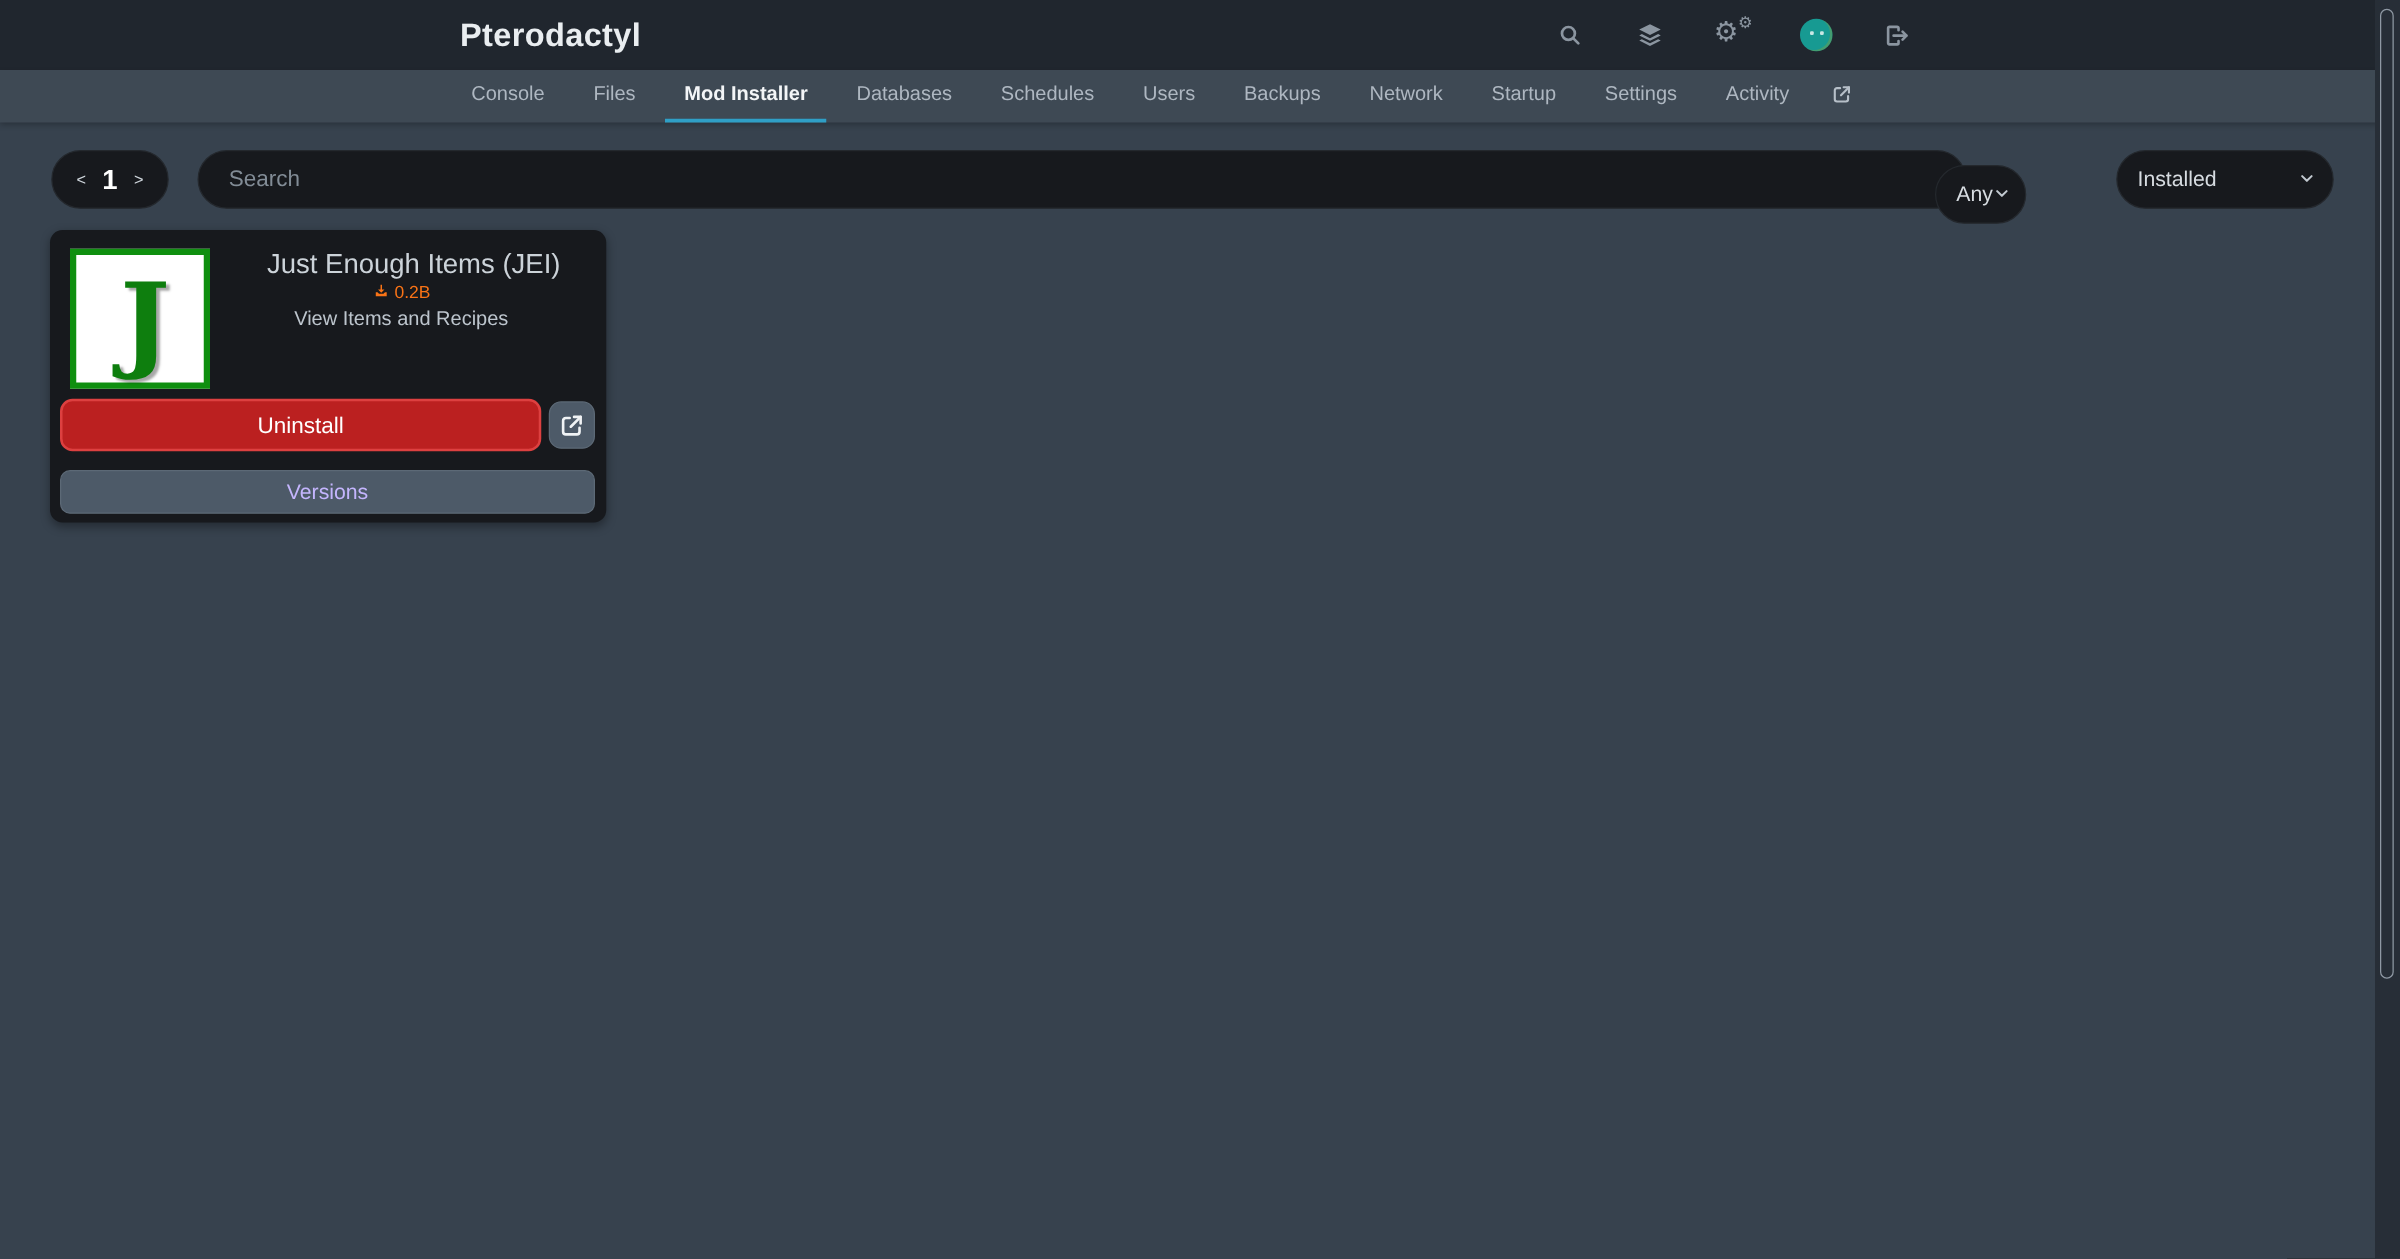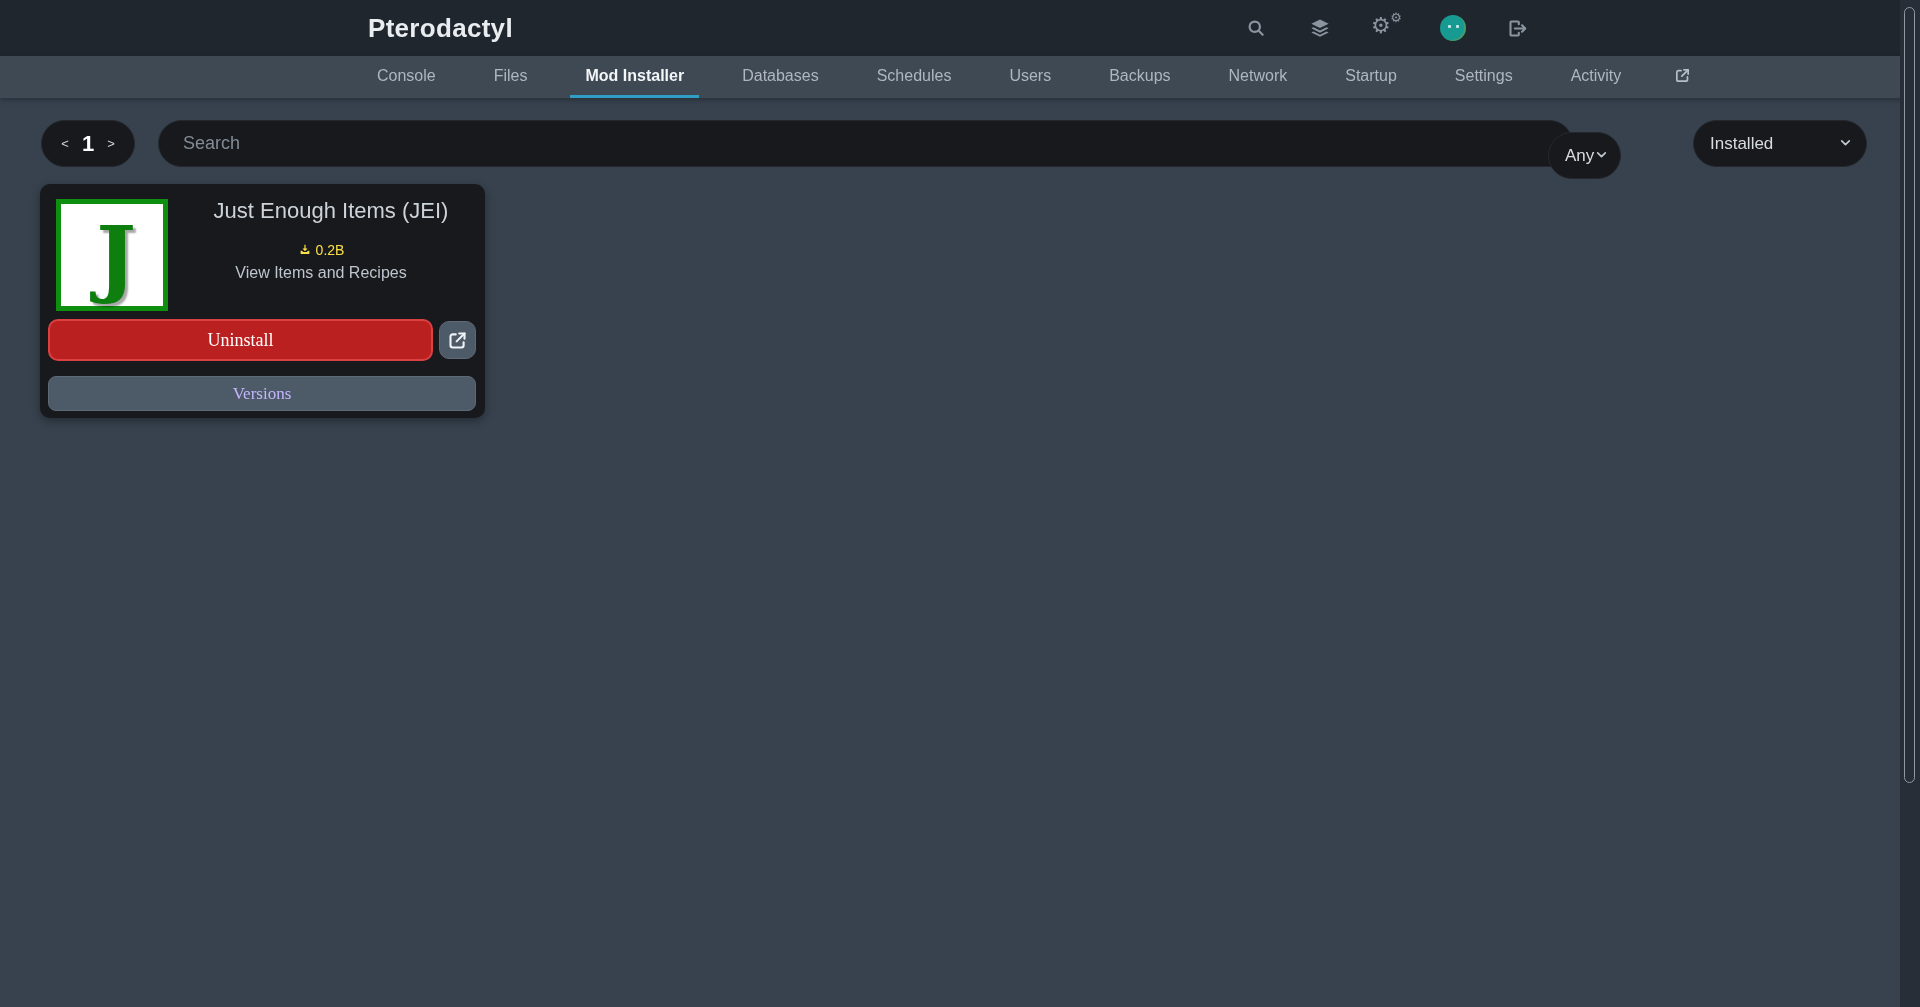--- a/index.html
+++ b/index.html
@@ -25,21 +25,21 @@
   .gears-wrap{position:relative;width:30px;height:30px;color:#8b95a0;}
   .gear-big{position:absolute;left:0;top:2px;font-size:22px;line-height:22px;}
   .gear-small{position:absolute;right:-1px;top:-2px;font-size:13px;line-height:13px;}
   .avatar{width:26px;height:26px;border-radius:50%;background:var(--avatar-teal,#179a92);position:relative;
     box-shadow:inset -2px -1px 0 rgba(150,160,50,.35);}
   .avatar .eye{position:absolute;width:3px;height:3px;border-radius:1px;background:#c8e7e4;top:10px;}
   .avatar .eye.l{left:8px;} .avatar .eye.r{left:16px;}
   
   .navbar{position:absolute;left:0;top:56px;width:1920px;height:42px;background:var(--nav-bg,#3e4954);
     box-shadow:0 2px 5px rgba(0,0,0,.28);}
-  .nav-inner{position:absolute;left:362px;top:0;height:42px;display:flex;align-items:stretch;gap:28px;}
+  .nav-inner{position:absolute;left:362px;top:0;height:42px;display:flex;align-items:stretch;gap:9px;}
   .tab{display:flex;align-items:center;padding:0 15px;font-size:16px;color:#aeb7c1;cursor:pointer;
     border-bottom:3px solid transparent;box-sizing:border-box;white-space:nowrap;}
   .tab.active{color:#f3f5f7;font-weight:700;border-bottom-color:var(--accent,#2f9fc6);}
   .tab.icon-tab{padding:0 10px;color:#b6bfc8;}
   
   .pagination{position:absolute;left:41px;top:120px;width:94px;height:47px;border-radius:24px;
     background:var(--panel-bg,#17191d);border:1px solid #24282d;box-sizing:border-box;
     display:flex;align-items:center;justify-content:center;gap:13px;}
   .page-arrow{font-size:13px;color:#cfd6dc;cursor:pointer;line-height:1;}
   .page-num{font-size:22px;font-weight:700;color:#fff;line-height:1;}
@@ -55,24 +55,24 @@
   .select-installed{left:1693px;width:174px;padding:0 14px 0 16px;}
   
   .mod-card{position:absolute;left:40px;top:184px;width:445px;height:234px;border-radius:10px;
     background:var(--panel-bg,#17191d);box-shadow:0 3px 8px rgba(0,0,0,.35);}
   .mod-icon{position:absolute;left:16px;top:15px;width:112px;height:112px;box-sizing:border-box;
     background:#ffffff;border:5px solid var(--mod-icon-green,#0f8f0f);display:flex;align-items:center;justify-content:center;}
   .mod-icon span{font-family:"DejaVu Serif",serif;font-weight:700;font-size:84px;line-height:84px;
     color:#0e7e0e;text-shadow:3px 3px 2px rgba(0,0,0,.35);transform:translate(4px,2px);}
   .mod-info{position:absolute;left:124px;top:14px;width:314px;text-align:center;}
   .mod-title{font-size:22px;color:#ccd3d9;margin-left:20px;}
-  .mod-downloads{margin-top:18px;font-size:14px;color:#fde047;display:flex;align-items:center;justify-content:center;gap:4px;}
+  .mod-downloads{margin-top:1px;font-size:14px;color:#f97316;display:flex;align-items:center;justify-content:center;gap:4px;}
   .mod-desc{margin-top:6px;font-size:16px;color:#bdc5cd;}
   .btn{box-sizing:border-box;display:flex;align-items:center;justify-content:center;cursor:pointer;
-    font-family:Liberation Serif, serif;}
+    font-family:Liberation Sans, sans-serif;}
   .btn-uninstall{position:absolute;left:8px;top:135px;width:385px;height:42px;border-radius:10px;
     background:var(--danger,#bb2020);border:2px solid #dd4040;color:#ffffff;font-size:18px;}
   .btn-ext{position:absolute;left:399px;top:137px;width:37px;height:38px;border-radius:10px;
     background:var(--button-gray,#4d5a68);border:1px solid #5c6976;color:#f0f3f5;}
   .btn-versions{position:absolute;left:8px;top:192px;width:428px;height:35px;border-radius:8px;
     background:var(--button-gray,#4d5a68);border:1px solid #5c6976;color:#c4b5fd;font-size:17px;}
   
   .scrollbar{position:absolute;right:0;top:0;width:20px;height:1007px;background:#272e37;z-index:50;}
   .scroll-thumb{position:absolute;left:4px;top:7px;width:11px;height:776px;border-radius:7px;
     border:1.5px solid #8f99a4;box-sizing:border-box;background:transparent;}

